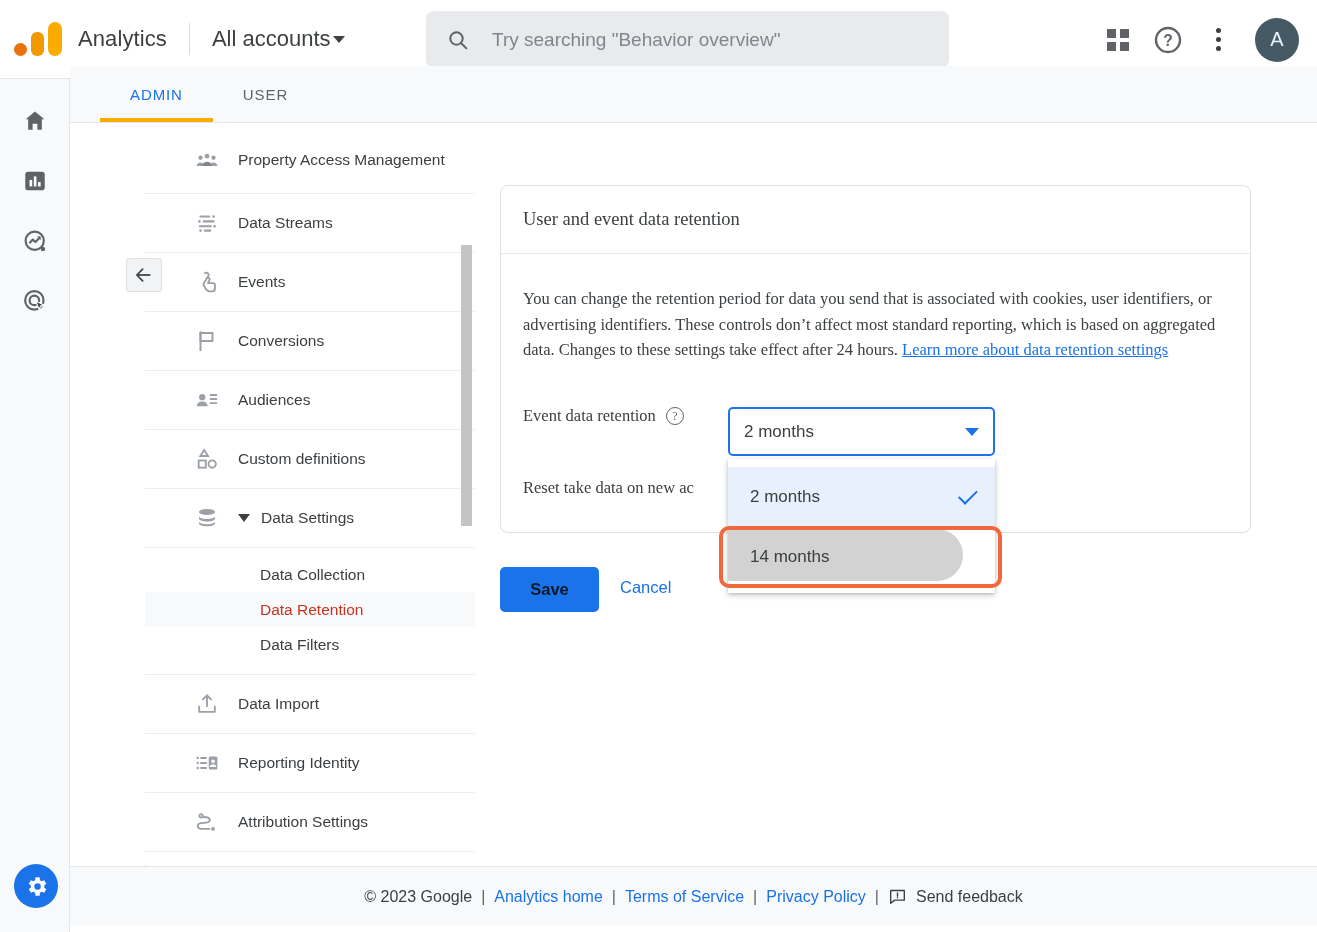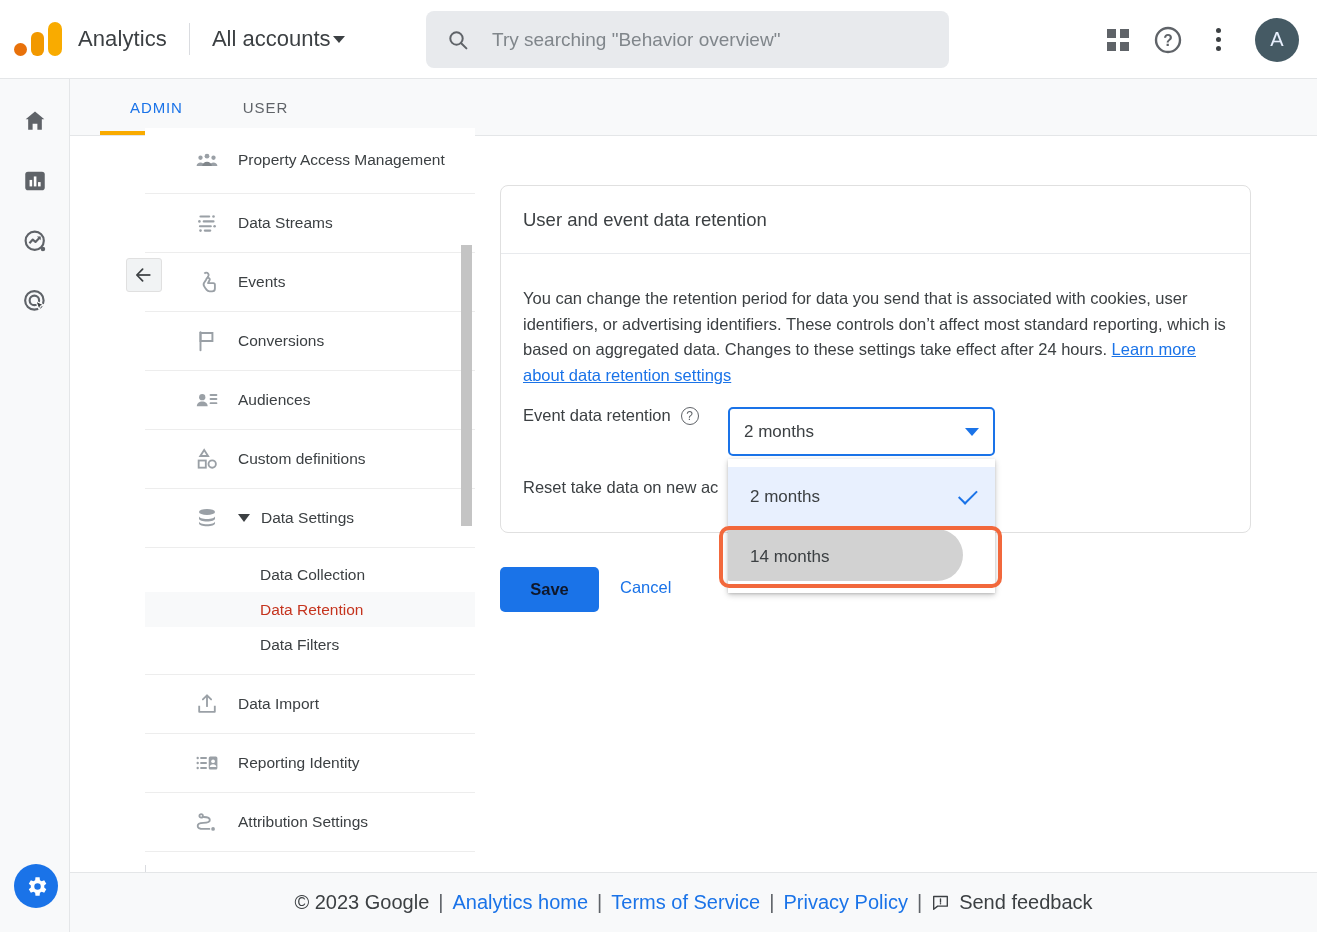--- a/index.html
+++ b/index.html
@@ -76,21 +76,21 @@
     width: 70px; height: 60px; display: flex; align-items: center; justify-content: center; cursor: pointer;
   }
   #rail-gear {
     position: absolute; left: 14px; bottom: 24px;
     width: 44px; height: 44px; border-radius: 50%;
     background: #1a73e8; display: flex; align-items: center; justify-content: center; cursor: pointer;
   }
 
   
   #tabstrip {
-    position: absolute; left: 70px; top: 79px;
+    position: absolute; left: 70px; top: 66px;
     width: 1247px; height: 57px;
     background: #f8f9fa; border-bottom: 1px solid #e4e6e8;
     display: flex; align-items: flex-end;
   }
   .tab {
     height: 56px; display: flex; align-items: center; justify-content: center;
     font-size: 15px; letter-spacing: .9px; cursor: pointer; padding: 0 30px;
     color: #5f6368; position: relative;
   }
   .tab.active { color: #1a73e8; }
@@ -137,21 +137,21 @@
   #nav-scrollbar {
     position: absolute; left: 461px; top: 245px;
     width: 11px; height: 281px; background: #c4c4c4; border-radius: 0;
     cursor: pointer; z-index: 4;
   }
 
   
   #card {
     position: absolute; left: 500px; top: 185px;
     width: 751px; height: 348px;
-    background: #ffffff; border: 1px solid #e0e0e0; border-radius: 8px;
+    background: #ffffff; border: 1px solid #e0e0e0; border-radius: 8px; font-family: Liberation Serif, serif;
   }
   #card-title {
     height: 68px; display: flex; align-items: center;
     padding-left: 22px; font-size: 18.5px; color: #3c4043;
     border-bottom: 1px solid #e8eaed;
   }
   #card-body { padding: 32px 22px 0 22px; }
   #retention-desc {
     font-size: 16.5px; line-height: 25.5px; color: #3c4043; max-width: 762px;
   }
@@ -224,24 +224,24 @@
     border: none; font-family: inherit;
   }
   #cancel-button {
     position: absolute; left: 620px; top: 578px;
     font-size: 16.5px; color: #1a73e8; cursor: pointer;
     background: none; border: none; font-family: inherit;
   }
 
   
   #footer {
-    position: absolute; left: 70px; bottom: 0; width: 1247px; height: 60px;
+    position: absolute; left: 70px; bottom: 6px; width: 1247px; height: 60px;
     background: #f8f9fa; border-top: 1px solid #e4e6e8;
     display: flex; align-items: center; justify-content: center;
-    font-size: 20px; color: #3c4043; gap: 9px;
+    font-size: 16px; color: #3c4043; gap: 9px;
   }
   #footer a { color: #1a73e8; text-decoration: none; }
   #footer .sep { color: #5f6368; }
   #feedback-group { display: flex; align-items: center; gap: 9px; cursor: pointer; }
 </style>
 </head>
 <body>
 
 <div id="header">
   <div id="logo-mark">

